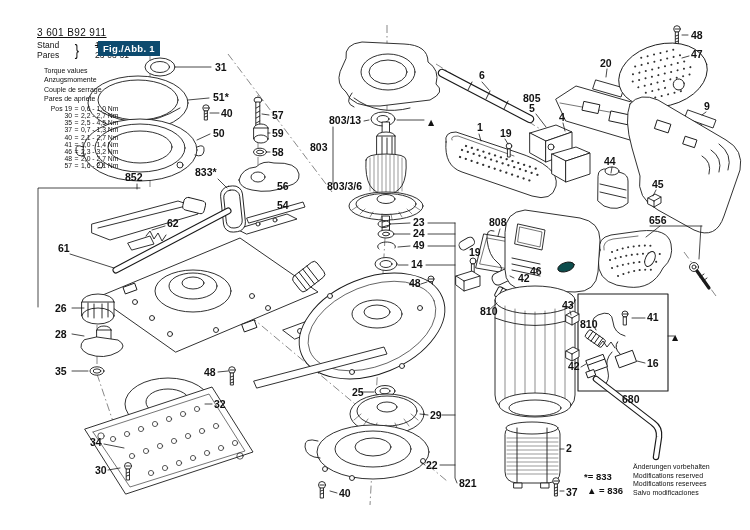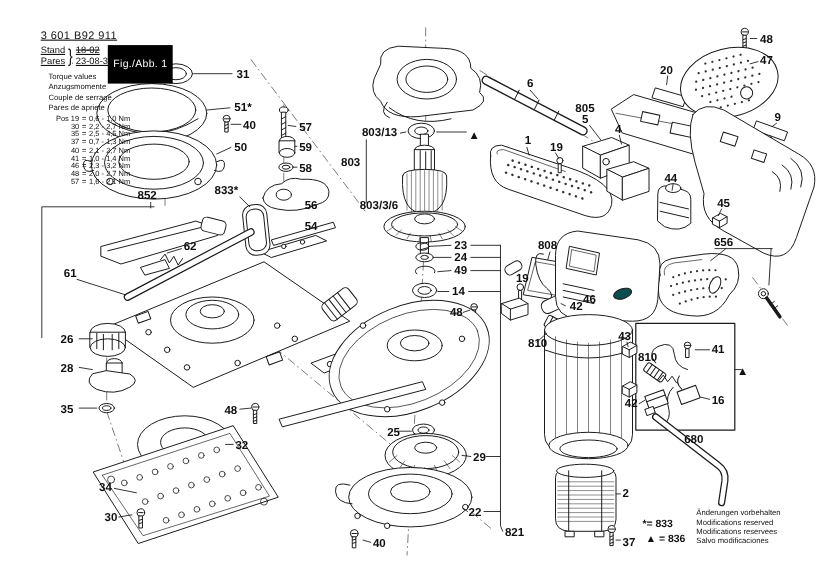--- a/index.html
+++ b/index.html
@@ -1,25 +1,25 @@
 <!DOCTYPE html>
 <html><head>
 <meta charset="utf-8">
 <style>
   html,body{margin:0;padding:0;background:#fff;}
   .page{position:relative;width:750px;height:530px;background:#fff;color:#111;
         font-family:"Liberation Sans",sans-serif;overflow:hidden;}
   .page svg{position:absolute;left:0;top:0;}
   .abs{position:absolute;}
   .hdr-part{left:37px;top:27px;font-size:10px;letter-spacing:.4px;text-decoration:underline;}
-  .si{left:37px;top:41px;display:flex;align-items:center;gap:1px;font-size:8.5px;line-height:9.5px;text-decoration:underline;}
+  .si{left:37px;top:41px;display:flex;align-items:center;gap:14px;font-size:8.5px;line-height:9.5px;}
   .si-brace{font-size:17px;transform:scaleX(.75);margin:0 1px;}
   .struck{text-decoration:line-through;}
-  .figbox{left:98px;top:41px;background:#000000;color:#fff;font-weight:normal;
-          font-size:9.5px;padding:12px 5px;letter-spacing:.3px;}
+  .figbox{left:98px;top:41px;background:#0c4a6e;color:#fff;font-weight:bold;
+          font-size:9.5px;padding:2px 5px;letter-spacing:.3px;}
   .torque{left:44px;top:66px;}
   .theads{font-size:7px;line-height:9.3px;}
   .trows{margin-top:2px;font-size:6.8px;line-height:7.1px;}
   .trow{display:flex;}
   .tpos{width:28px;text-align:right;}
   .teq{width:9px;text-align:center;}
   .legend-star{left:584px;top:471px;font-size:9.5px;font-weight:bold;}
   .legend-tri{left:587px;top:485px;font-size:9.5px;font-weight:bold;}
   .legend-notes{left:633px;top:463px;font-size:7px;line-height:8.7px;}
   #callout-layer text{font-family:"Liberation Sans",sans-serif;font-weight:bold;

